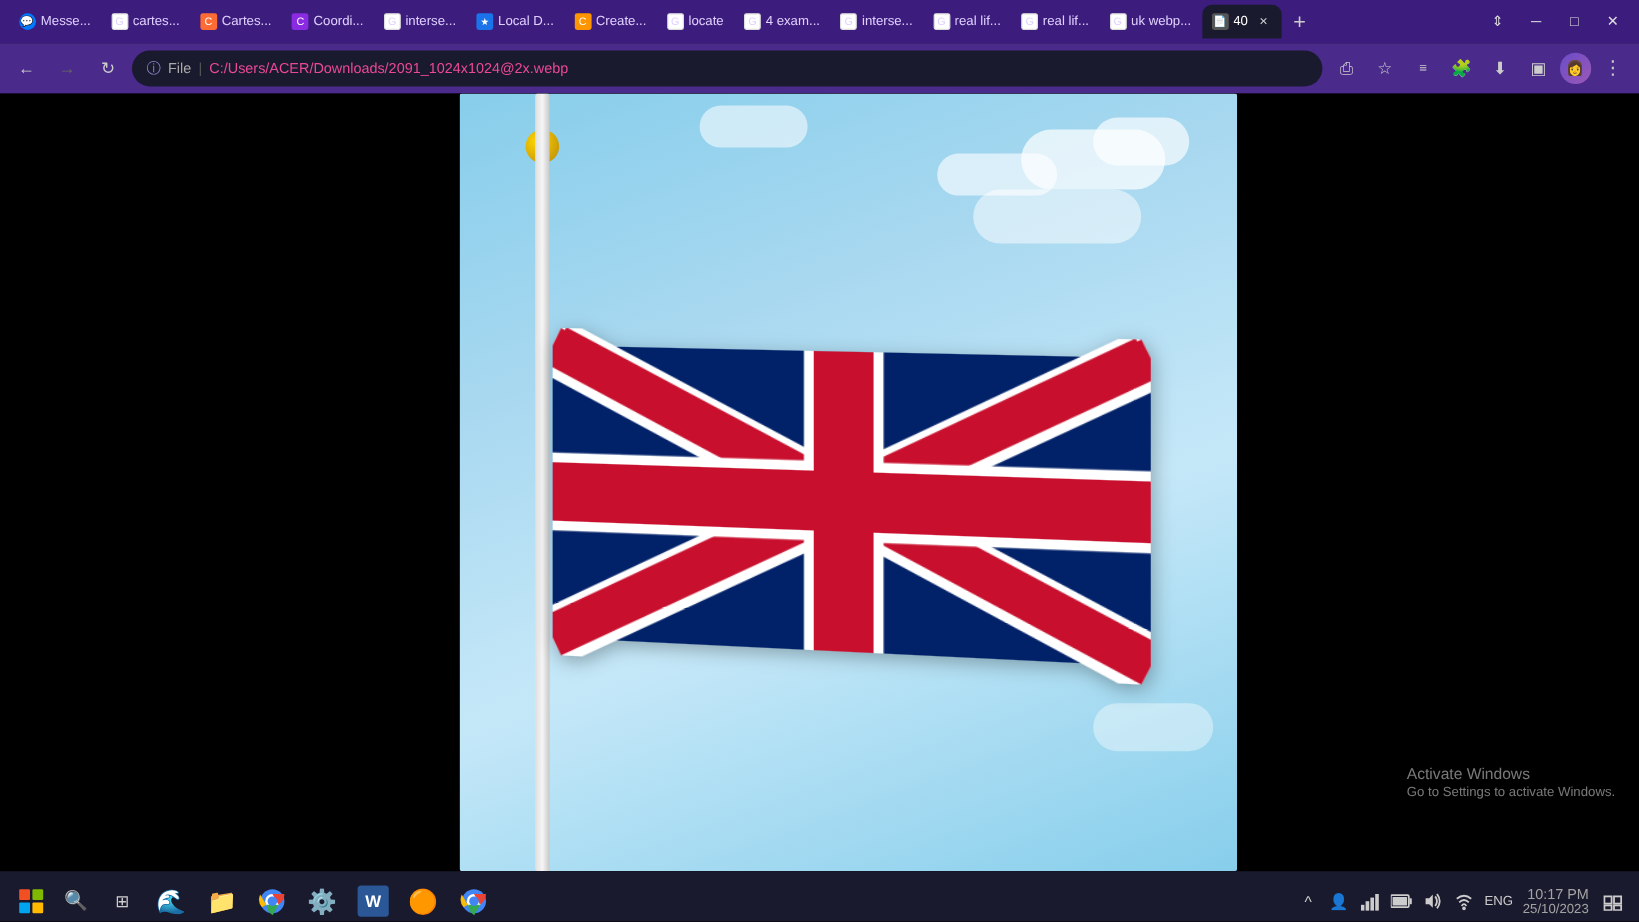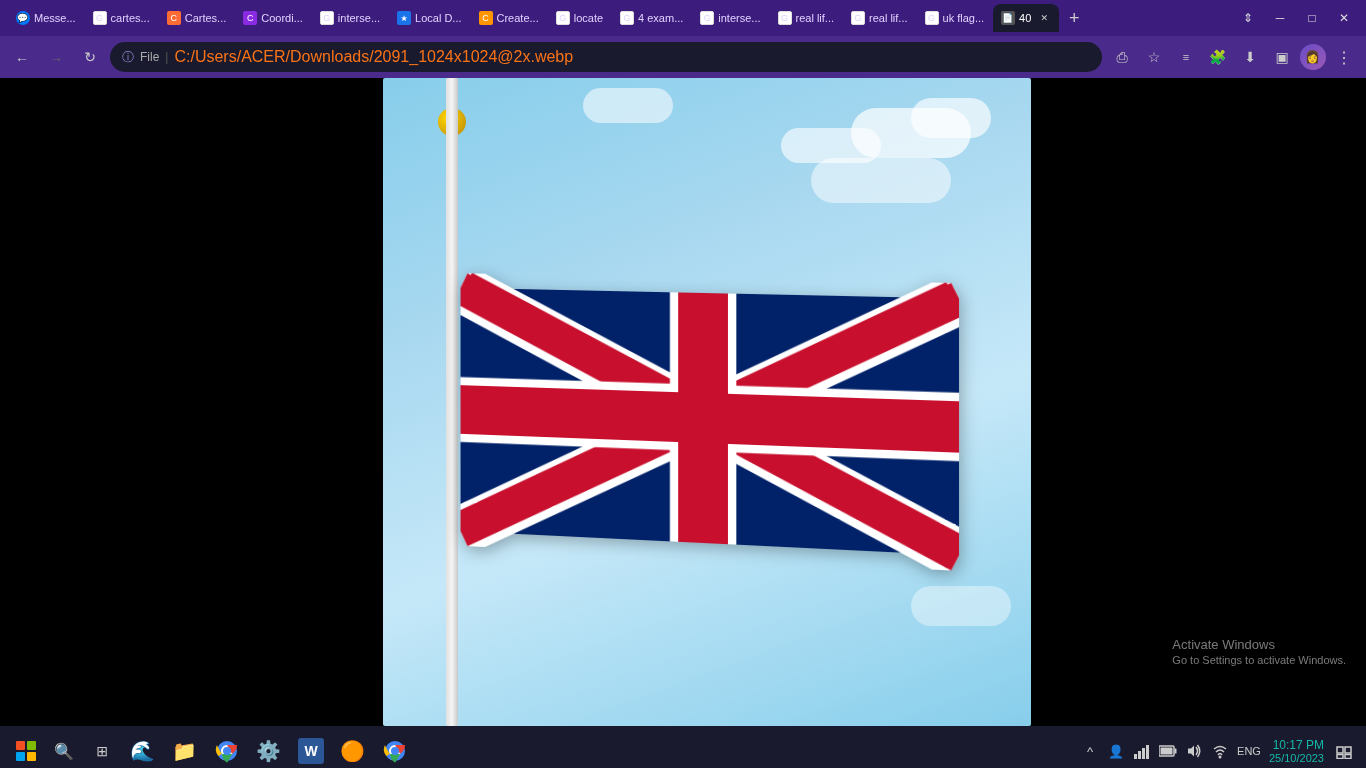--- a/index.html
+++ b/index.html
@@ -123,21 +123,21 @@
       border-radius: 15px;
       display: flex;
       align-items: center;
       padding: 0 12px;
       gap: 6px;
       color: #ddd;
       font-size: 12px;
       cursor: text;
     }
     .url-bar .info-icon { color: #8888cc; font-size: 12px; }
-    .url-text { flex: 1; color: #f97316; font-size: 16px; }
+    .url-text { flex: 1; color: #ec4899; font-size: 12px; }
     .toolbar-icons {
       display: flex;
       align-items: center;
       gap: 4px;
     }
     .toolbar-icon {
       width: 28px;
       height: 28px;
       display: flex;
       align-items: center;
@@ -331,21 +331,21 @@
     .tray-icon {
       width: 22px;
       height: 22px;
       display: flex;
       align-items: center;
       justify-content: center;
       cursor: pointer;
     }
     .clock {
       text-align: right;
-      color: #14b8a6;
+      color: #a3a3a3;
       cursor: pointer;
     }
     .clock-time { font-size: 12px; }
     .clock-date { font-size: 11px; }
     .notification-btn {
       width: 28px;
       height: 28px;
       display: flex;
       align-items: center;
       justify-content: center;
@@ -420,21 +420,21 @@
       <div class="tab">
         <span class="tab-favicon fav-google" style="font-size:9px; display:flex; align-items:center; justify-content:center;">G</span>
         <span class="tab-label">real lif...</span>
       </div>
       <div class="tab">
         <span class="tab-favicon fav-google" style="font-size:9px; display:flex; align-items:center; justify-content:center;">G</span>
         <span class="tab-label">real lif...</span>
       </div>
       <div class="tab">
         <span class="tab-favicon fav-google" style="font-size:9px; display:flex; align-items:center; justify-content:center;">G</span>
-        <span class="tab-label">uk flag...</span>
+        <span class="tab-label">uk webp...</span>
       </div>
 
       <div class="tab active">
         <span class="tab-favicon" style="background:#555; border-radius:2px; font-size:9px; display:flex; align-items:center; justify-content:center; color:white;">📄</span>
         <span class="tab-label">40</span>
         <span class="tab-close">✕</span>
       </div>
 
       <div class="new-tab-btn">+</div>
     </div>

